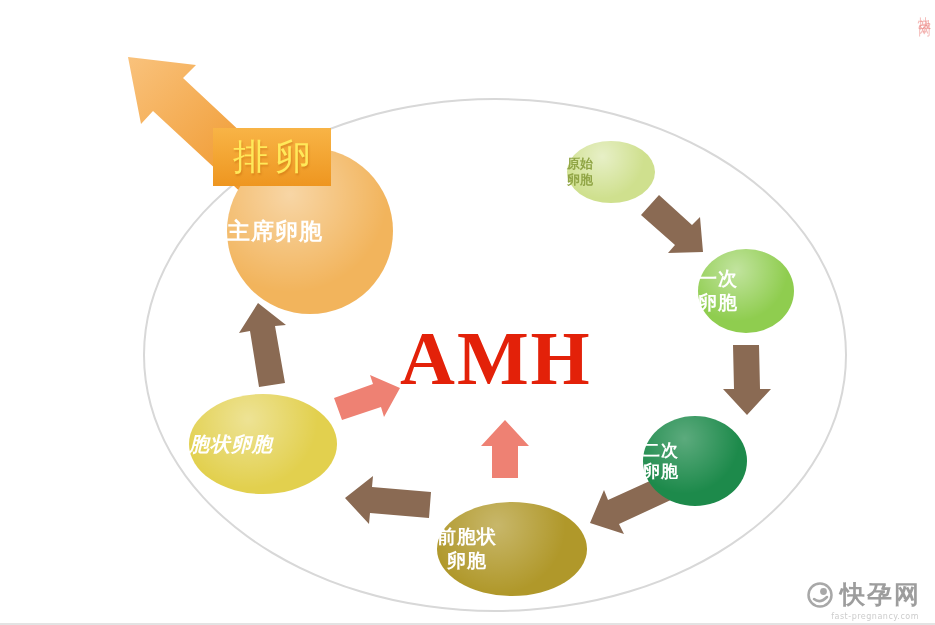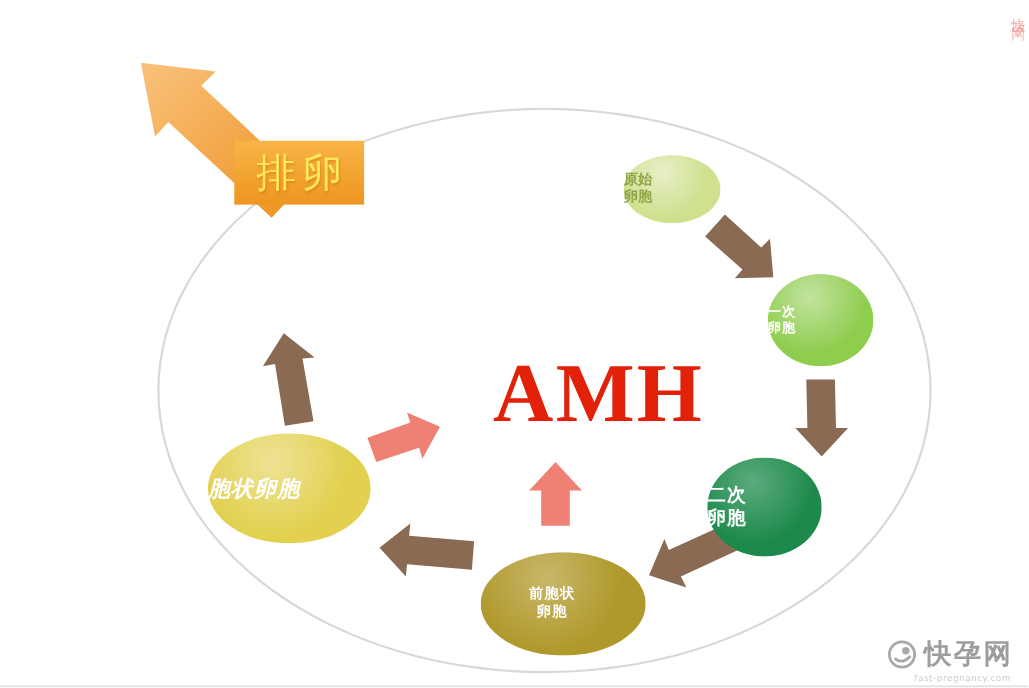--- a/index.html
+++ b/index.html
@@ -26,45 +26,45 @@
   .node.dominant { left:227px; top:148px; width:166px; height:166px;
     background: radial-gradient(circle at 38% 28%, rgba(255,255,255,.45), rgba(255,255,255,0) 62%), var(--dominant-fill,#f2b45c); }
   .node.dominant .node-label { font-size:23px; }
 
   .node.primordial { left:567px; top:141px; width:88px; height:62px;
     background: radial-gradient(circle at 40% 25%, rgba(255,255,255,.5), rgba(255,255,255,0) 60%), var(--primordial-fill,#cfe08e); }
   .node.primordial .node-label { font-size:13px; color:#90a545; line-height:1.2; letter-spacing:0; }
 
   .node.primary { left:698px; top:249px; width:96px; height:84px;
     background: radial-gradient(circle at 40% 25%, rgba(255,255,255,.45), rgba(255,255,255,0) 60%), var(--primary-fill,#8fcd4f); }
-  .node.primary .node-label { font-size:12px; }
+  .node.primary .node-label { font-size:19px; }
 
   .node.secondary { left:643px; top:416px; width:104px; height:90px;
     background: radial-gradient(circle at 40% 25%, rgba(255,255,255,.28), rgba(255,255,255,0) 60%), var(--secondary-fill,#1d8a4b); }
   .node.secondary .node-label { font-size:17px; }
 
   .node.preantral { left:437px; top:502px; width:150px; height:94px;
     background: radial-gradient(circle at 40% 25%, rgba(255,255,255,.3), rgba(255,255,255,0) 60%), var(--preantral-fill,#b0982a); }
-  .node.preantral .node-label { font-size:13px;margin-left:44px; }
+  .node.preantral .node-label { font-size:19px; }
 
   .node.antral { left:189px; top:394px; width:148px; height:100px;
     background: radial-gradient(circle at 40% 25%, rgba(255,255,255,.4), rgba(255,255,255,0) 60%), var(--antral-fill,#e2d04e); font-style: italic; }
   .node.antral .node-label { font-size:20px; }
 
   .ovulation-label {
     position:absolute; left:213px; top:128px; width:118px; height:58px;
     display:flex; align-items:center; justify-content:center;
     background:linear-gradient(180deg,#f8b446,#ee9620);
     color:var(--ovulation-box-text,#ffe95a);
     font-size:36px; font-weight:normal; letter-spacing:6px; padding-left:6px;
     text-shadow:1px 2px 2px rgba(180,90,0,.35);
   }
 
   .amh {
-    position:absolute; left:400px; top:320px; width:240px; text-align:right;
+    position:absolute; left:400px; top:320px; width:240px; text-align:left;
     font-family:"Liberation Serif","DejaVu Serif",serif; font-weight:bold;
     font-size:76px; line-height:1; letter-spacing:2px;
     color:var(--amh-text,#e32109);
   }
 
   .watermark { position:absolute; right:14px; bottom:12px; display:flex; align-items:center; gap:5px; }
   .watermark-text { font-size:25px; font-weight:bold; color:#9d9d9d; letter-spacing:2px; }
   .watermark-url { position:absolute; right:16px; bottom:2px; font-size:8px; color:#cccccc; letter-spacing:.5px; }
   .corner-watermark {
     position:absolute; right:2px; top:6px; writing-mode:vertical-rl;
@@ -91,20 +91,23 @@
     <polygon class="cycle-arrow" points="703,252 668,253 675,245 641,215 659,195 692,225 700,217"></polygon>
     <polygon class="cycle-arrow" points="747,415 723,389 734,389 733,345 759,345 760,389 771,389"></polygon>
     <polygon class="cycle-arrow" points="590,523 604,490 608,500 663,475 673,499 619,524 624,534"></polygon>
     <polygon class="cycle-arrow" points="345,498 373,476 372,487 431,492 429,518 370,513 369,524"></polygon>
     <polygon class="cycle-arrow" points="258,303 286,325 275,326 285,383 259,387 250,331 239,333"></polygon>
 
     <polygon class="amh-arrow" points="400,388 384,417 381,407 342,420 334,398 373,384 370,375"></polygon>
     <polygon class="amh-arrow" points="505,420 481,446 492,446 492,478 518,478 518,446 529,446"></polygon>
   </svg>
 
+  <div class="node dominant">
+    <span class="node-label">主席卵胞</span>
+  </div>
   <div class="node primordial">
     <span class="node-label">原始
 卵胞</span>
   </div>
   <div class="node primary">
     <span class="node-label">一次
 卵胞</span>
   </div>
   <div class="node secondary">
     <span class="node-label">二次

